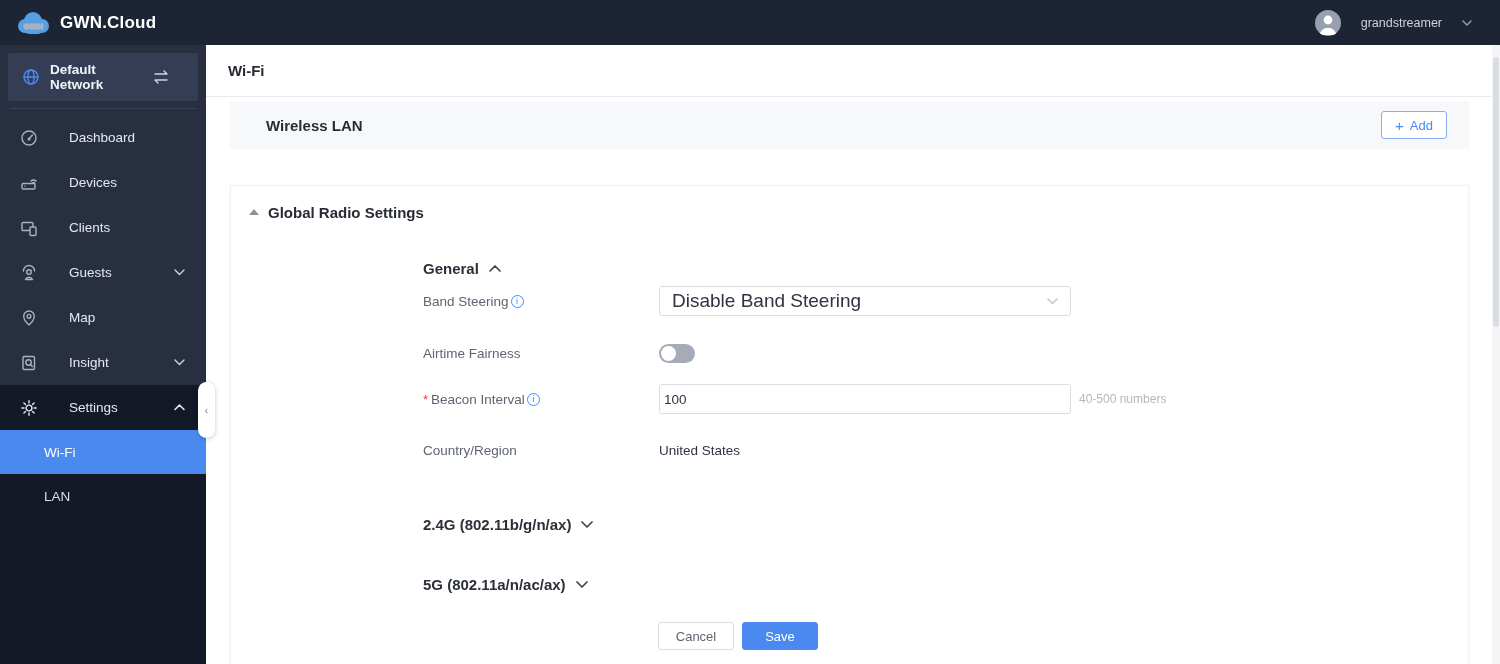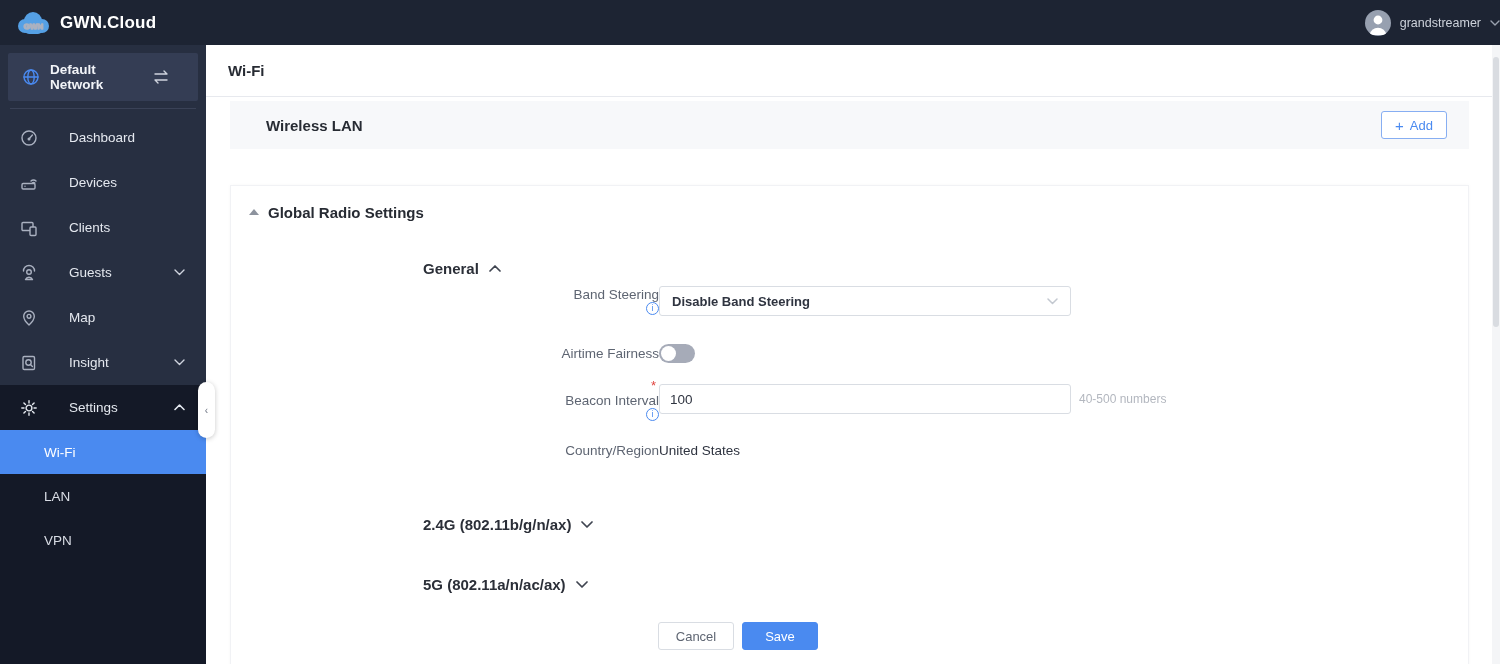--- a/index.html
+++ b/index.html
@@ -4,21 +4,21 @@
 <style>
   * { margin:0; padding:0; box-sizing:border-box; }
   html,body { width:1500px; height:664px; overflow:hidden;
     font-family:"Liberation Sans", sans-serif; background:#fff; }
 
   
   .topbar { position:absolute; left:0; top:0; width:1500px; height:45px;
     background:#1d2433; display:flex; align-items:center; z-index:30; }
   .brand { display:flex; align-items:center; gap:8px; padding-left:14px; }
   .brand-title { color:#fff; font-size:17px; font-weight:700; letter-spacing:.2px; }
-  .topbar-right { margin-left:auto; display:flex; align-items:center; gap:9px; cursor:pointer; }
+  .topbar-right { margin-left:auto; display:flex; align-items:center; gap:20px; padding-right:28px; cursor:pointer; }
   .avatar { width:26px; height:26px; border-radius:50%; background:#97a0b0; overflow:hidden; position:relative; }
   .user-name { color:#cdd2db; font-size:12.5px; }
 
   
   .sidebar { position:absolute; left:0; top:45px; width:206px; height:619px;
     background:#272f41; display:flex; flex-direction:column; z-index:20; }
   .network-box { margin:8px 8px 0 8px; height:48px; background:#343d54; border-radius:2px;
     display:flex; align-items:center; gap:10px; padding:0 28px 0 14px; cursor:pointer; }
   .network-label { color:#f2f4f8; font-size:13.5px; font-weight:700; flex:1; }
   .net-divider { height:1px; background:#3a4257; margin:7px 10px 0 10px; }
@@ -59,31 +59,31 @@
     display:flex; align-items:center; gap:9px; cursor:pointer; }
   .tri-up { width:0; height:0; border-left:5px solid transparent;
     border-right:5px solid transparent; border-bottom:6px solid #8d939e; }
   .card-title { font-size:15px; font-weight:700; color:#272b33; }
 
   .sec-heading { position:absolute; left:192px; height:24px; display:flex; align-items:center;
     gap:10px; font-size:15px; font-weight:700; color:#2b2f38; cursor:pointer; }
   .sec-heading svg { stroke:#3f4450; fill:none; stroke-width:1.7; stroke-linecap:round; stroke-linejoin:round; }
 
   .form-row { position:absolute; left:192px; display:flex; align-items:center; }
-  .f-label { width:236px; font-size:13.5px; color:#5e6572; display:flex; align-items:flex-end;flex-direction:column; }
+  .f-label { width:236px; font-size:13.5px; color:#5e6572; display:flex; align-items:center; }
   .req-star { color:#e0443f; margin-right:3px; font-size:13px; }
   .info-i { width:13px; height:13px; border:1px solid #4a8af0; border-radius:50%;
     color:#4a8af0; font-size:9px; line-height:11px; text-align:center; margin-left:2px;
     font-style:normal; display:inline-block; cursor:pointer; }
   .select-box { width:412px; height:30px; border:1px solid #d9dde3; border-radius:3px;
     background:#fff; display:flex; align-items:center; padding:0 12px; cursor:pointer; }
-  .select-value { font-size:13px; color:#2f3440; flex:1;font-weight:bold; }
+  .select-value { font-size:19px; color:#2f3440; flex:1; }
   .select-box svg { stroke:#c3c8d0; fill:none; stroke-width:1.5; stroke-linecap:round; stroke-linejoin:round; }
   .text-input { width:412px; height:30px; border:1px solid #d9dde3; border-radius:3px;
-    padding:0 10px; font-size:13.5px; color:#2f3440; outline:none;
+    padding:0 4px; font-size:13.5px; color:#2f3440; outline:none;
     font-family:"Liberation Sans", sans-serif; }
   .hint { margin-left:8px; font-size:12px; color:#b3b7bf; }
   .static-value { font-size:13.5px; color:#2f3440; }
   .toggle { width:36px; height:19px; border-radius:10px; background:#a6abb8; position:relative; cursor:pointer; }
   .toggle .knob { position:absolute; left:2px; top:2px; width:15px; height:15px;
     border-radius:50%; background:#fff; }
 
   .btn-row { position:absolute; top:436px; left:427px; display:flex; gap:8px; }
   .btn { height:28px; width:76px; border-radius:3px; font-size:13px; cursor:pointer;
     font-family:"Liberation Sans", sans-serif; }
@@ -242,23 +242,20 @@
           </svg>
       </span>
     </div>
     <ul class="subnav">
       <li class="subnav-item active">
         <span>Wi-Fi</span>
       </li>
       <li class="subnav-item">
         <span>LAN</span>
       </li>
-      <li class="subnav-item">
-        <span>VPN</span>
-      </li>
     </ul>
   </div>
 </div>
 
 <div class="collapse-handle">
   <span>‹</span>
 </div>
 
 <div class="content">
 

